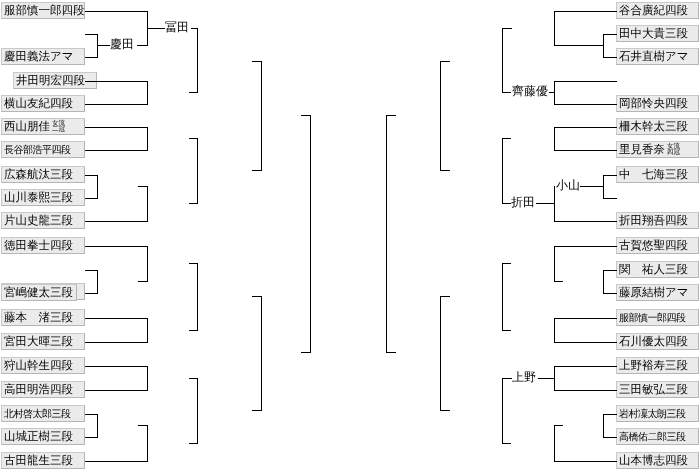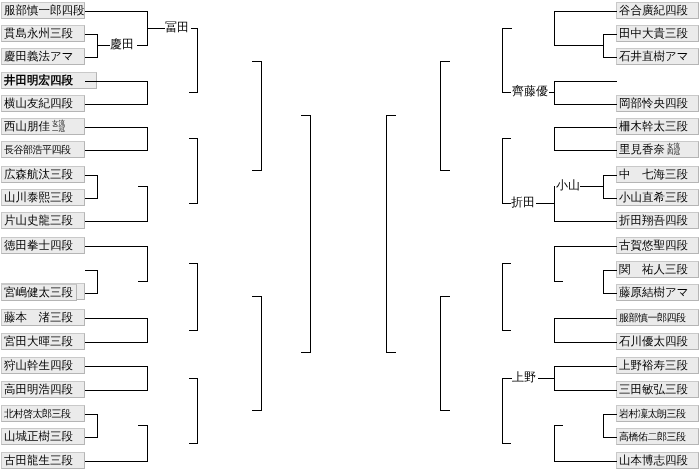--- a/index.html
+++ b/index.html
@@ -22,23 +22,22 @@
   }
   .hline,.vline{position:absolute;background:#000000;}
   .hline{height:1px;}
   .vline{width:1px;}
 </style>
 </head>
 <body>
 
 <div id="canvas">
     <div class="pbox" style="top: 2px; left: 1px; width: 84px;"><span>服部慎一郎四段</span></div>
-    <div class="pbox" style="top: 25px; left: 1px; width: 84px;"><span>貫島永州三段</span></div>
     <div class="pbox" style="top: 48px; left: 1px; width: 84px;"><span>慶田義法アマ</span></div>
-    <div class="pbox" style="top: 72px; left: 1px; width: 96px; font-weight: bold;"><span>井田明宏四段</span></div>
+    <div class="pbox" style="top: 72px; left: 13px; width: 84px;"><span>井田明宏四段</span></div>
     <div class="pbox" style="top: 95px; left: 1px; width: 84px;"><span>横山友紀四段</span></div>
     <div class="pbox" style="top: 118px; left: 1px; width: 84px;"><span>西山朋佳</span><span class="badge">女流<br>二冠</span></div>
     <div class="pbox small" style="top: 141px; left: 1px; width: 84px;"><span>長谷部浩平四段</span></div>
     <div class="pbox" style="top: 166px; left: 1px; width: 84px;"><span>広森航汰三段</span></div>
     <div class="pbox" style="top: 189px; left: 1px; width: 84px;"><span>山川泰熙三段</span></div>
     <div class="pbox" style="top: 212px; left: 1px; width: 84px;"><span>片山史龍三段</span></div>
     <div class="pbox" style="top: 237px; left: 1px; width: 84px;"><span>徳田拳士四段</span></div>
     <div class="pbox" style="top: 261px; left: 1px; width: 84px; margin-top: 22px;"><span>岡本詢也三段</span></div>
     <div class="pbox" style="top: 284px; left: 1px; width: 76px;"><span>宮嶋健太三段</span></div>
     <div class="pbox" style="top: 309px; left: 1px; width: 84px;"><span>藤本　渚三段</span></div>
@@ -48,21 +47,20 @@
     <div class="pbox small" style="top: 405px; left: 1px; width: 84px;"><span>北村啓太郎三段</span></div>
     <div class="pbox" style="top: 428px; left: 1px; width: 84px;"><span>山城正樹三段</span></div>
     <div class="pbox" style="top: 452px; left: 1px; width: 84px;"><span>古田龍生三段</span></div>
     <div class="pbox" style="top: 2px; left: 616px; width: 83px;"><span>谷合廣紀四段</span></div>
     <div class="pbox" style="top: 25px; left: 616px; width: 83px;"><span>田中大貴三段</span></div>
     <div class="pbox" style="top: 48px; left: 616px; width: 83px;"><span>石井直樹アマ</span></div>
     <div class="pbox" style="top: 95px; left: 616px; width: 83px;"><span>岡部怜央四段</span></div>
     <div class="pbox" style="top: 118px; left: 616px; width: 83px;"><span>柵木幹太三段</span></div>
     <div class="pbox" style="top: 141px; left: 616px; width: 83px;"><span>里見香奈</span><span class="badge">女流<br>四冠</span></div>
     <div class="pbox" style="top: 166px; left: 616px; width: 83px;"><span>中　七海三段</span></div>
-    <div class="pbox" style="top: 189px; left: 616px; width: 83px;"><span>小山直希三段</span></div>
     <div class="pbox" style="top: 212px; left: 616px; width: 83px;"><span>折田翔吾四段</span></div>
     <div class="pbox" style="top: 237px; left: 616px; width: 83px;"><span>古賀悠聖四段</span></div>
     <div class="pbox" style="top: 261px; left: 616px; width: 83px;"><span>関　祐人三段</span></div>
     <div class="pbox" style="top: 284px; left: 616px; width: 83px;"><span>藤原結樹アマ</span></div>
     <div class="pbox small" style="top: 309px; left: 616px; width: 83px;"><span>服部慎一郎四段</span></div>
     <div class="pbox" style="top: 333px; left: 616px; width: 83px;"><span>石川優太四段</span></div>
     <div class="pbox" style="top: 357px; left: 616px; width: 83px;"><span>上野裕寿三段</span></div>
     <div class="pbox" style="top: 381px; left: 616px; width: 83px;"><span>三田敏弘三段</span></div>
     <div class="pbox small" style="top: 405px; left: 616px; width: 83px;"><span>岩村凜太朗三段</span></div>
     <div class="pbox small" style="top: 428px; left: 616px; width: 83px;"><span>高橋佑二郎三段</span></div>

